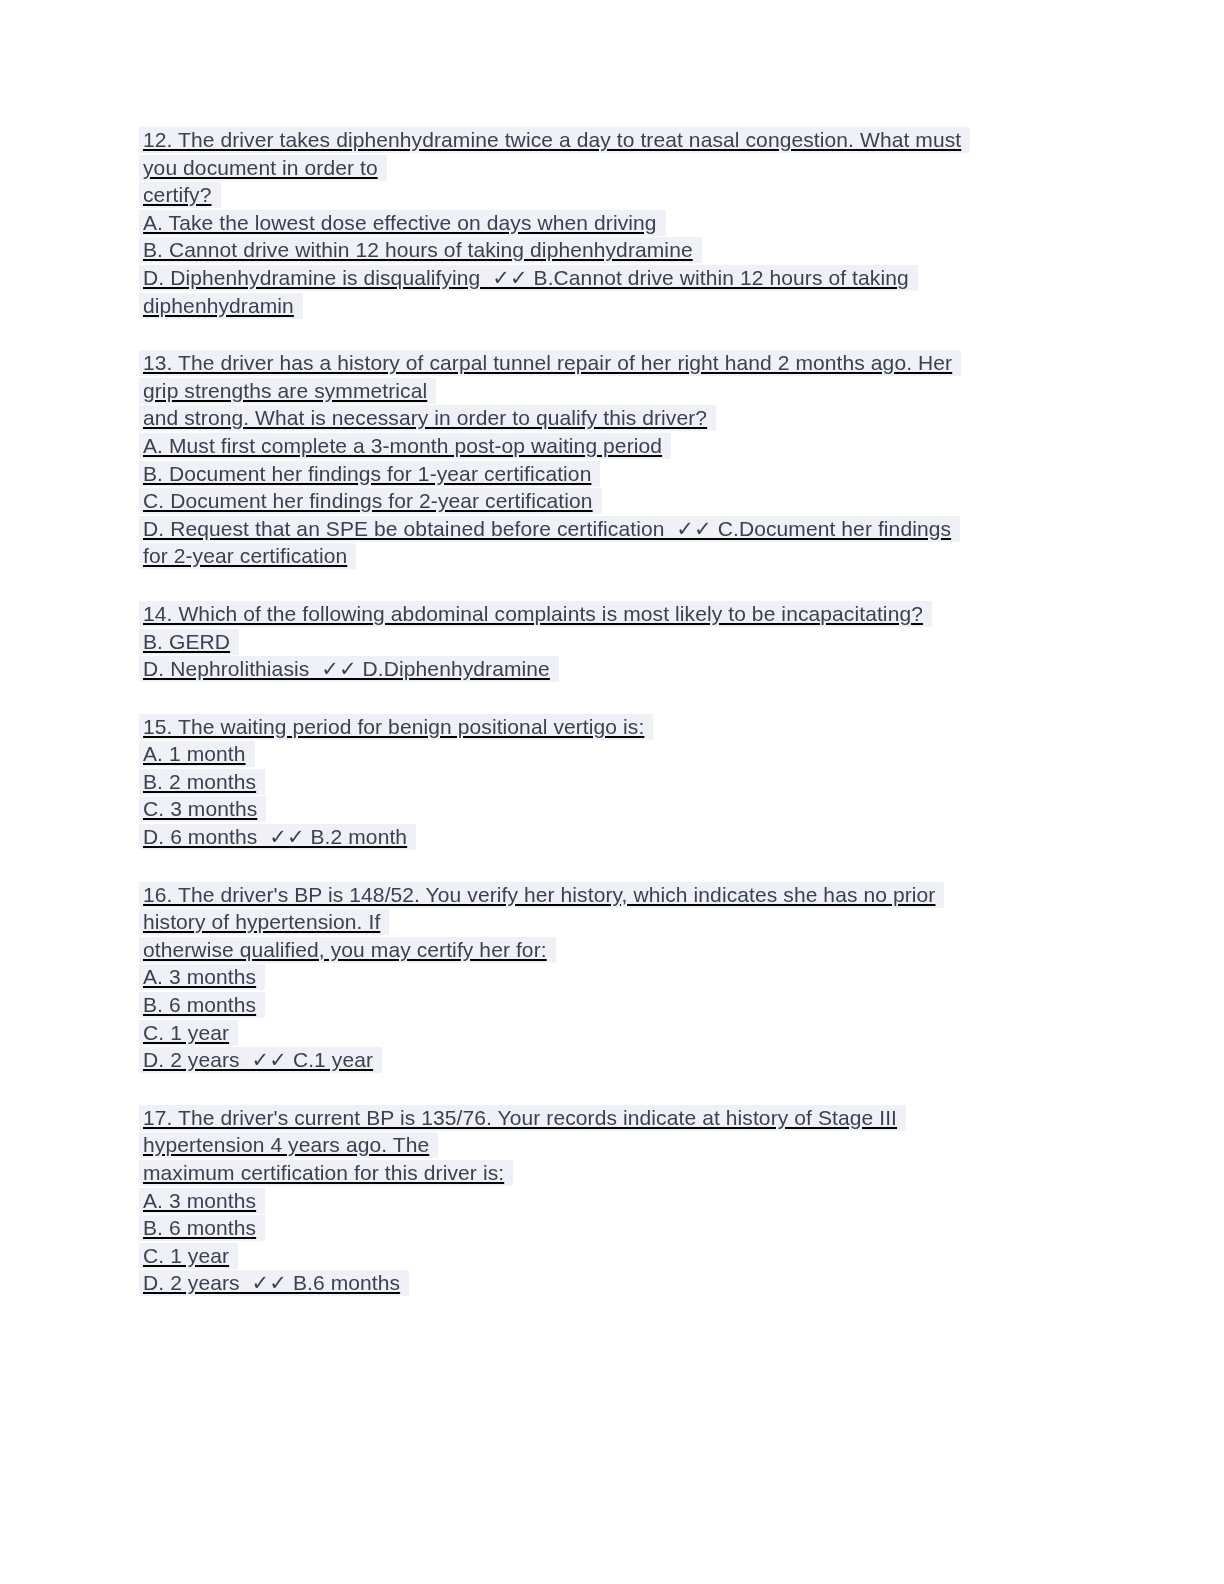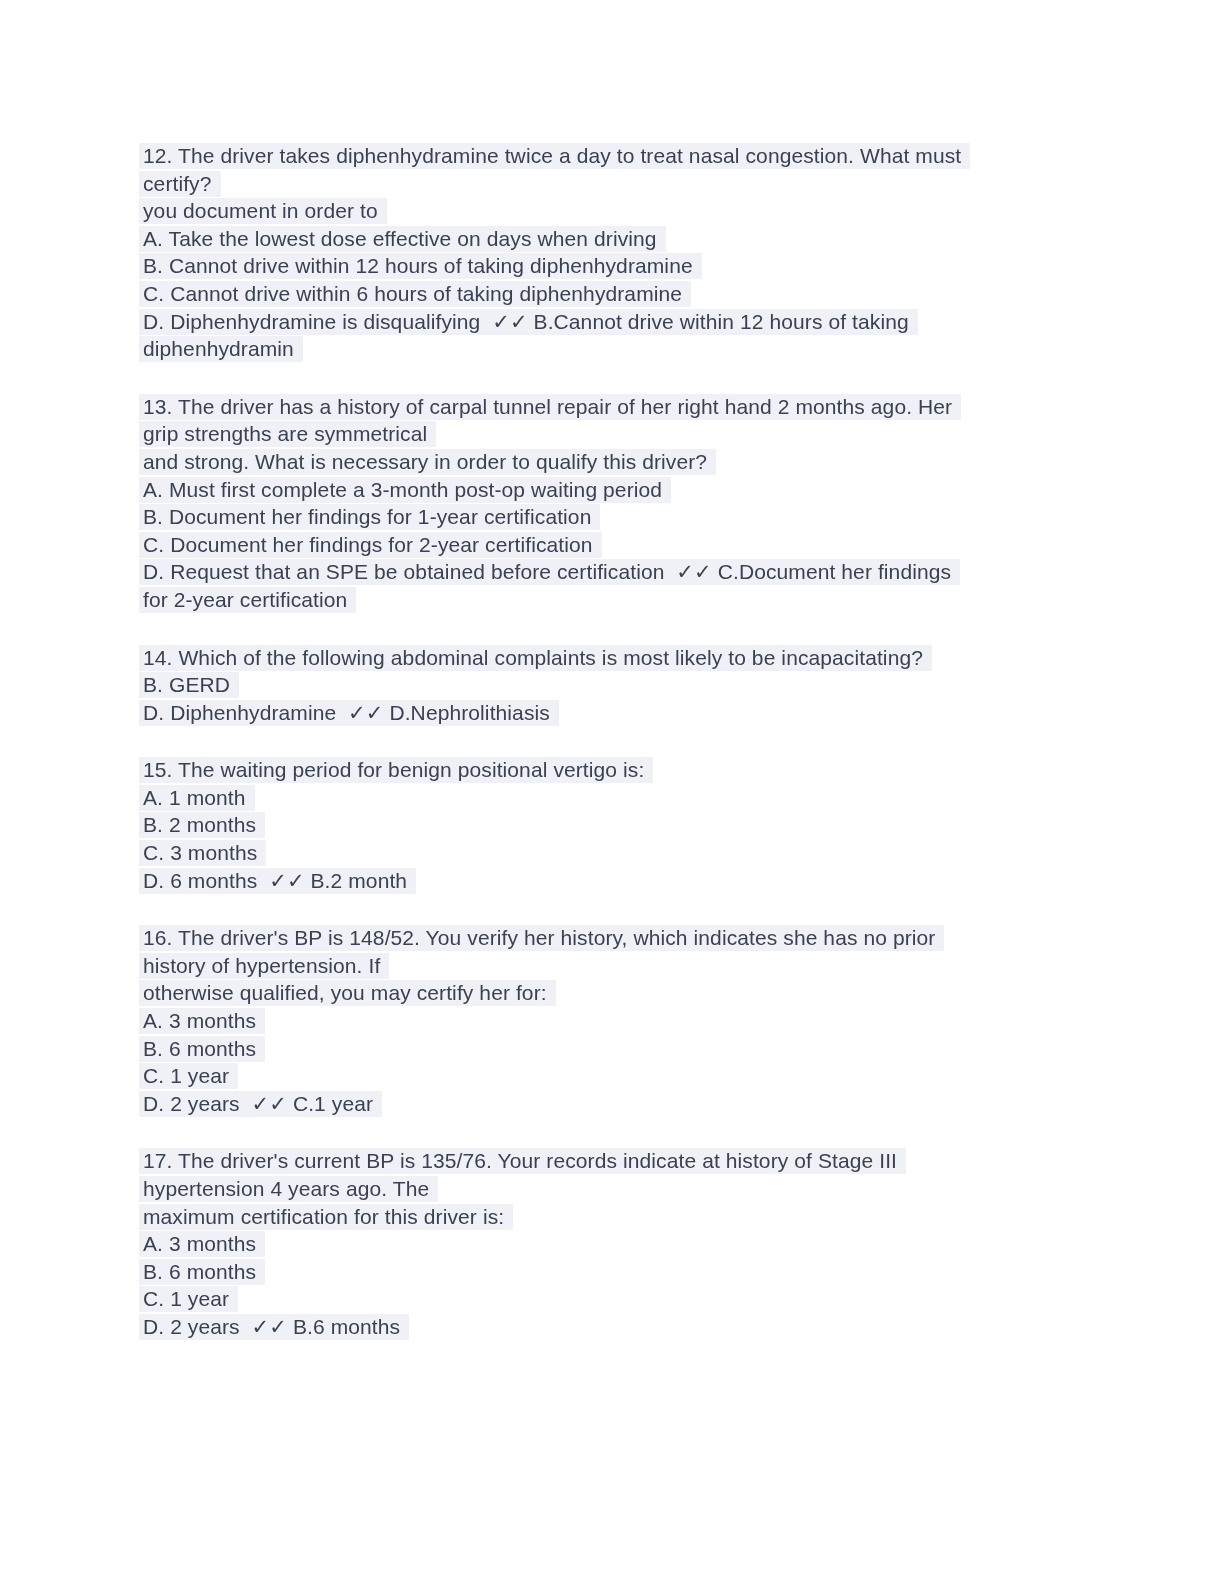--- a/index.html
+++ b/index.html
@@ -15,22 +15,23 @@
   .page {
     position: relative;
     width: 1224px;
     height: 1584px;
     background: var(--page-bg, #ffffff);
     overflow: hidden;
   }
   .content {
     position: absolute;
     left: 139px;
-    top: 142px;
+    top: 126px;
     width: 950px;
+    text-decoration: underline;
   }
   .question {
     margin: 0 0 30px 0;
   }
   .line {
     font-size: 21px;
     line-height: 27.6px;
     color: var(--text-color, #3a4150);
     white-space: pre;
     letter-spacing: 0.1px;
@@ -41,42 +42,41 @@
     border-radius: 1px;
   }
 </style>
 </head>
 <body>
 
 <main class="page">
   <div class="content" id="questions-root">
       <div class="question">
         <div class="line"><span class="hl">12. The driver takes diphenhydramine twice a day to treat nasal congestion. What must</span></div>
+        <div class="line"><span class="hl">you document in order to</span></div>
         <div class="line"><span class="hl">certify?</span></div>
-        <div class="line"><span class="hl">you document in order to</span></div>
         <div class="line"><span class="hl">A. Take the lowest dose effective on days when driving</span></div>
         <div class="line"><span class="hl">B. Cannot drive within 12 hours of taking diphenhydramine</span></div>
-        <div class="line"><span class="hl">C. Cannot drive within 6 hours of taking diphenhydramine</span></div>
         <div class="line"><span class="hl">D. Diphenhydramine is disqualifying  ✓✓ B.Cannot drive within 12 hours of taking</span></div>
         <div class="line"><span class="hl">diphenhydramin</span></div>
       </div>
       <div class="question">
         <div class="line"><span class="hl">13. The driver has a history of carpal tunnel repair of her right hand 2 months ago. Her</span></div>
         <div class="line"><span class="hl">grip strengths are symmetrical</span></div>
         <div class="line"><span class="hl">and strong. What is necessary in order to qualify this driver?</span></div>
         <div class="line"><span class="hl">A. Must first complete a 3-month post-op waiting period</span></div>
         <div class="line"><span class="hl">B. Document her findings for 1-year certification</span></div>
         <div class="line"><span class="hl">C. Document her findings for 2-year certification</span></div>
         <div class="line"><span class="hl">D. Request that an SPE be obtained before certification  ✓✓ C.Document her findings</span></div>
         <div class="line"><span class="hl">for 2-year certification</span></div>
       </div>
       <div class="question">
         <div class="line"><span class="hl">14. Which of the following abdominal complaints is most likely to be incapacitating?</span></div>
         <div class="line"><span class="hl">B. GERD</span></div>
-        <div class="line"><span class="hl">D. Diphenhydramine  ✓✓ D.Nephrolithiasis</span></div>
+        <div class="line"><span class="hl">D. Nephrolithiasis  ✓✓ D.Diphenhydramine</span></div>
       </div>
       <div class="question">
         <div class="line"><span class="hl">15. The waiting period for benign positional vertigo is:</span></div>
         <div class="line"><span class="hl">A. 1 month</span></div>
         <div class="line"><span class="hl">B. 2 months</span></div>
         <div class="line"><span class="hl">C. 3 months</span></div>
         <div class="line"><span class="hl">D. 6 months  ✓✓ B.2 month</span></div>
       </div>
       <div class="question">
         <div class="line"><span class="hl">16. The driver's BP is 148/52. You verify her history, which indicates she has no prior</span></div>

